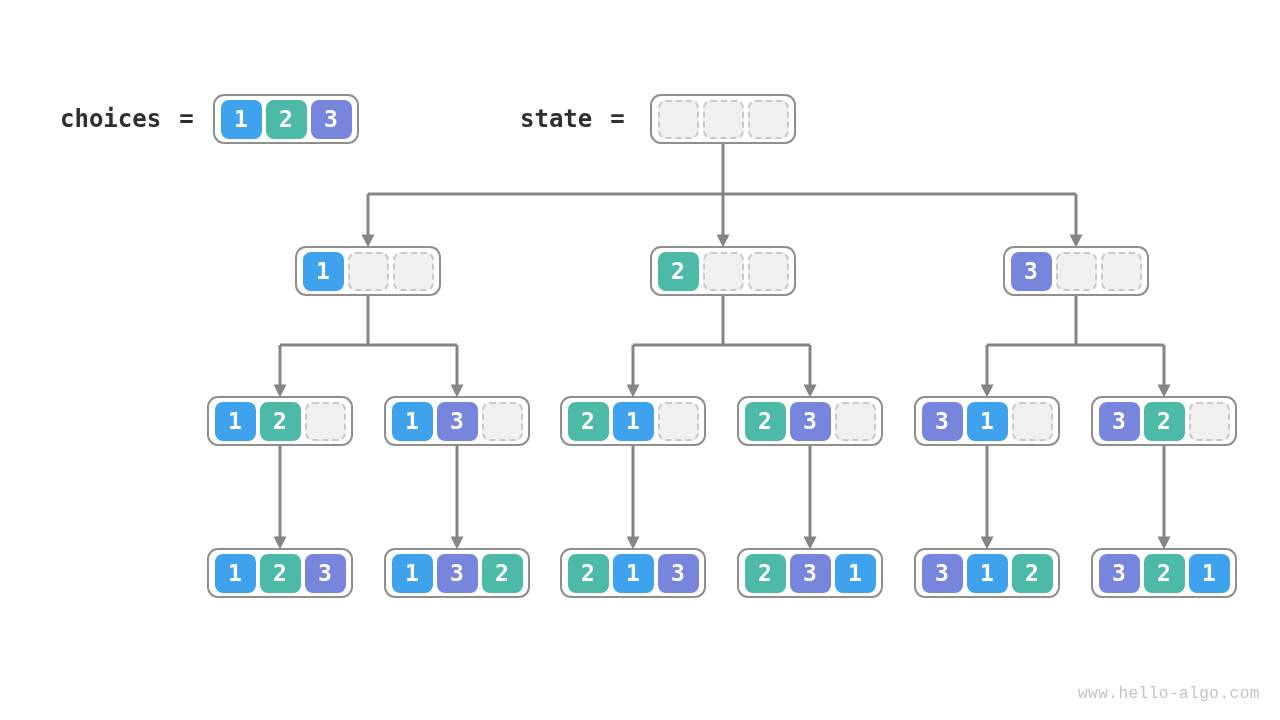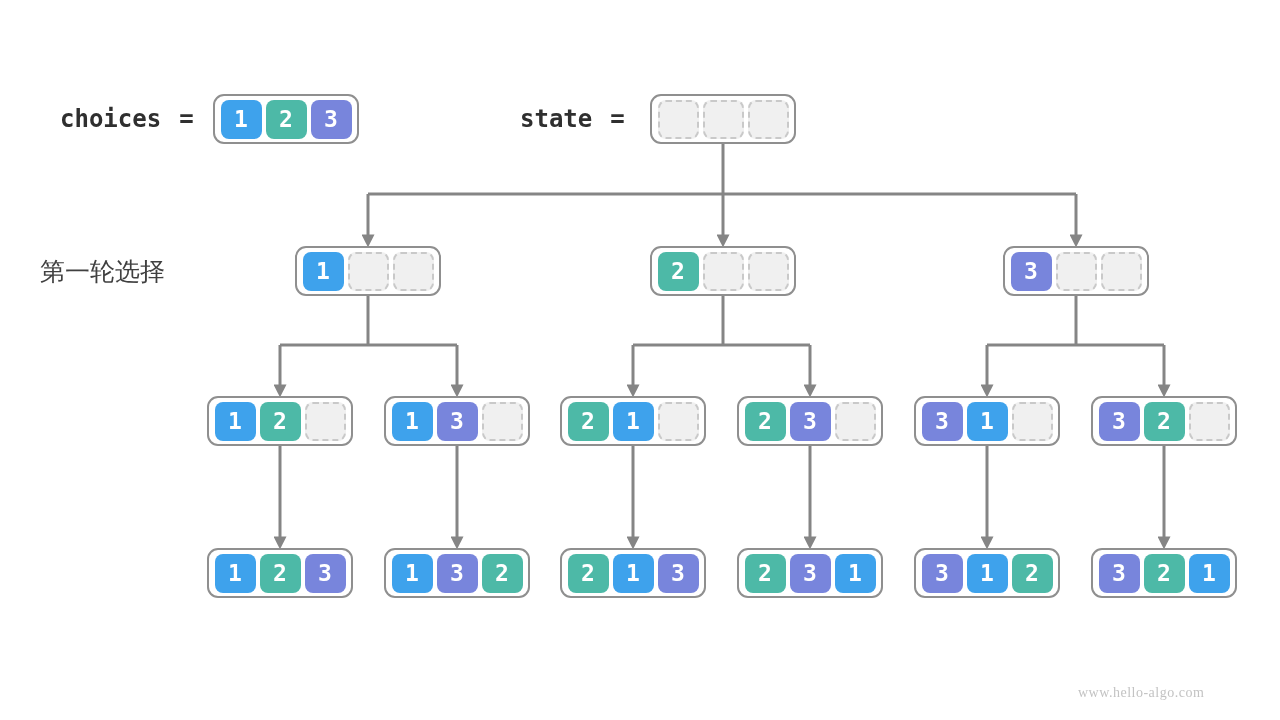--- a/index.html
+++ b/index.html
@@ -23,21 +23,21 @@
     color:#ffffff;font-weight:bold;font-size:23px;
     font-family:"DejaVu Sans Mono",monospace;
   }
   .cell.empty{background:#f0f0f0;border:2px dashed #c9c9c9;}
   .row-label{
     position:absolute;left:40px;height:50px;display:flex;align-items:center;
     font-family:"Liberation Sans",sans-serif;font-size:25px;color:#404040;
   }
   .watermark{
     position:absolute;left:1078px;top:677px;
-    font-family:Liberation Serif, serif;font-size:14px;color:#c3c3c3;
+    font-family:Liberation Mono, monospace;font-size:16px;color:#c3c3c3;
     letter-spacing:0.5px;
   }
 </style>
 </head>
 <body>
 
 <div class="stage">
 
   <svg class="arrows" id="arrow-layer" viewBox="0 0 1280 720" xmlns="http://www.w3.org/2000/svg">
       <defs>
@@ -73,21 +73,20 @@
   <div class="code-group" style="left:60px;top:86px;">
     <span>choices</span>
     <span>=</span>
   </div>
 
   <div class="code-group" style="left:520px;top:86px;">
     <span>state</span>
     <span>=</span>
   </div>
 
-  <div class="row-label" style="top:238px;">第一轮选择</div>
 
   <div id="box-layer">
       <div class="sbox" style="left: 213px; top: 86px;">
         <div class="cell" style="background: rgb(62, 162, 236);">1</div>
         <div class="cell" style="background: rgb(77, 185, 167);">2</div>
         <div class="cell" style="background: rgb(120, 133, 220);">3</div>
       </div>
       <div class="sbox" style="left: 650px; top: 86px;">
         <div class="cell empty"></div>
         <div class="cell empty"></div>

